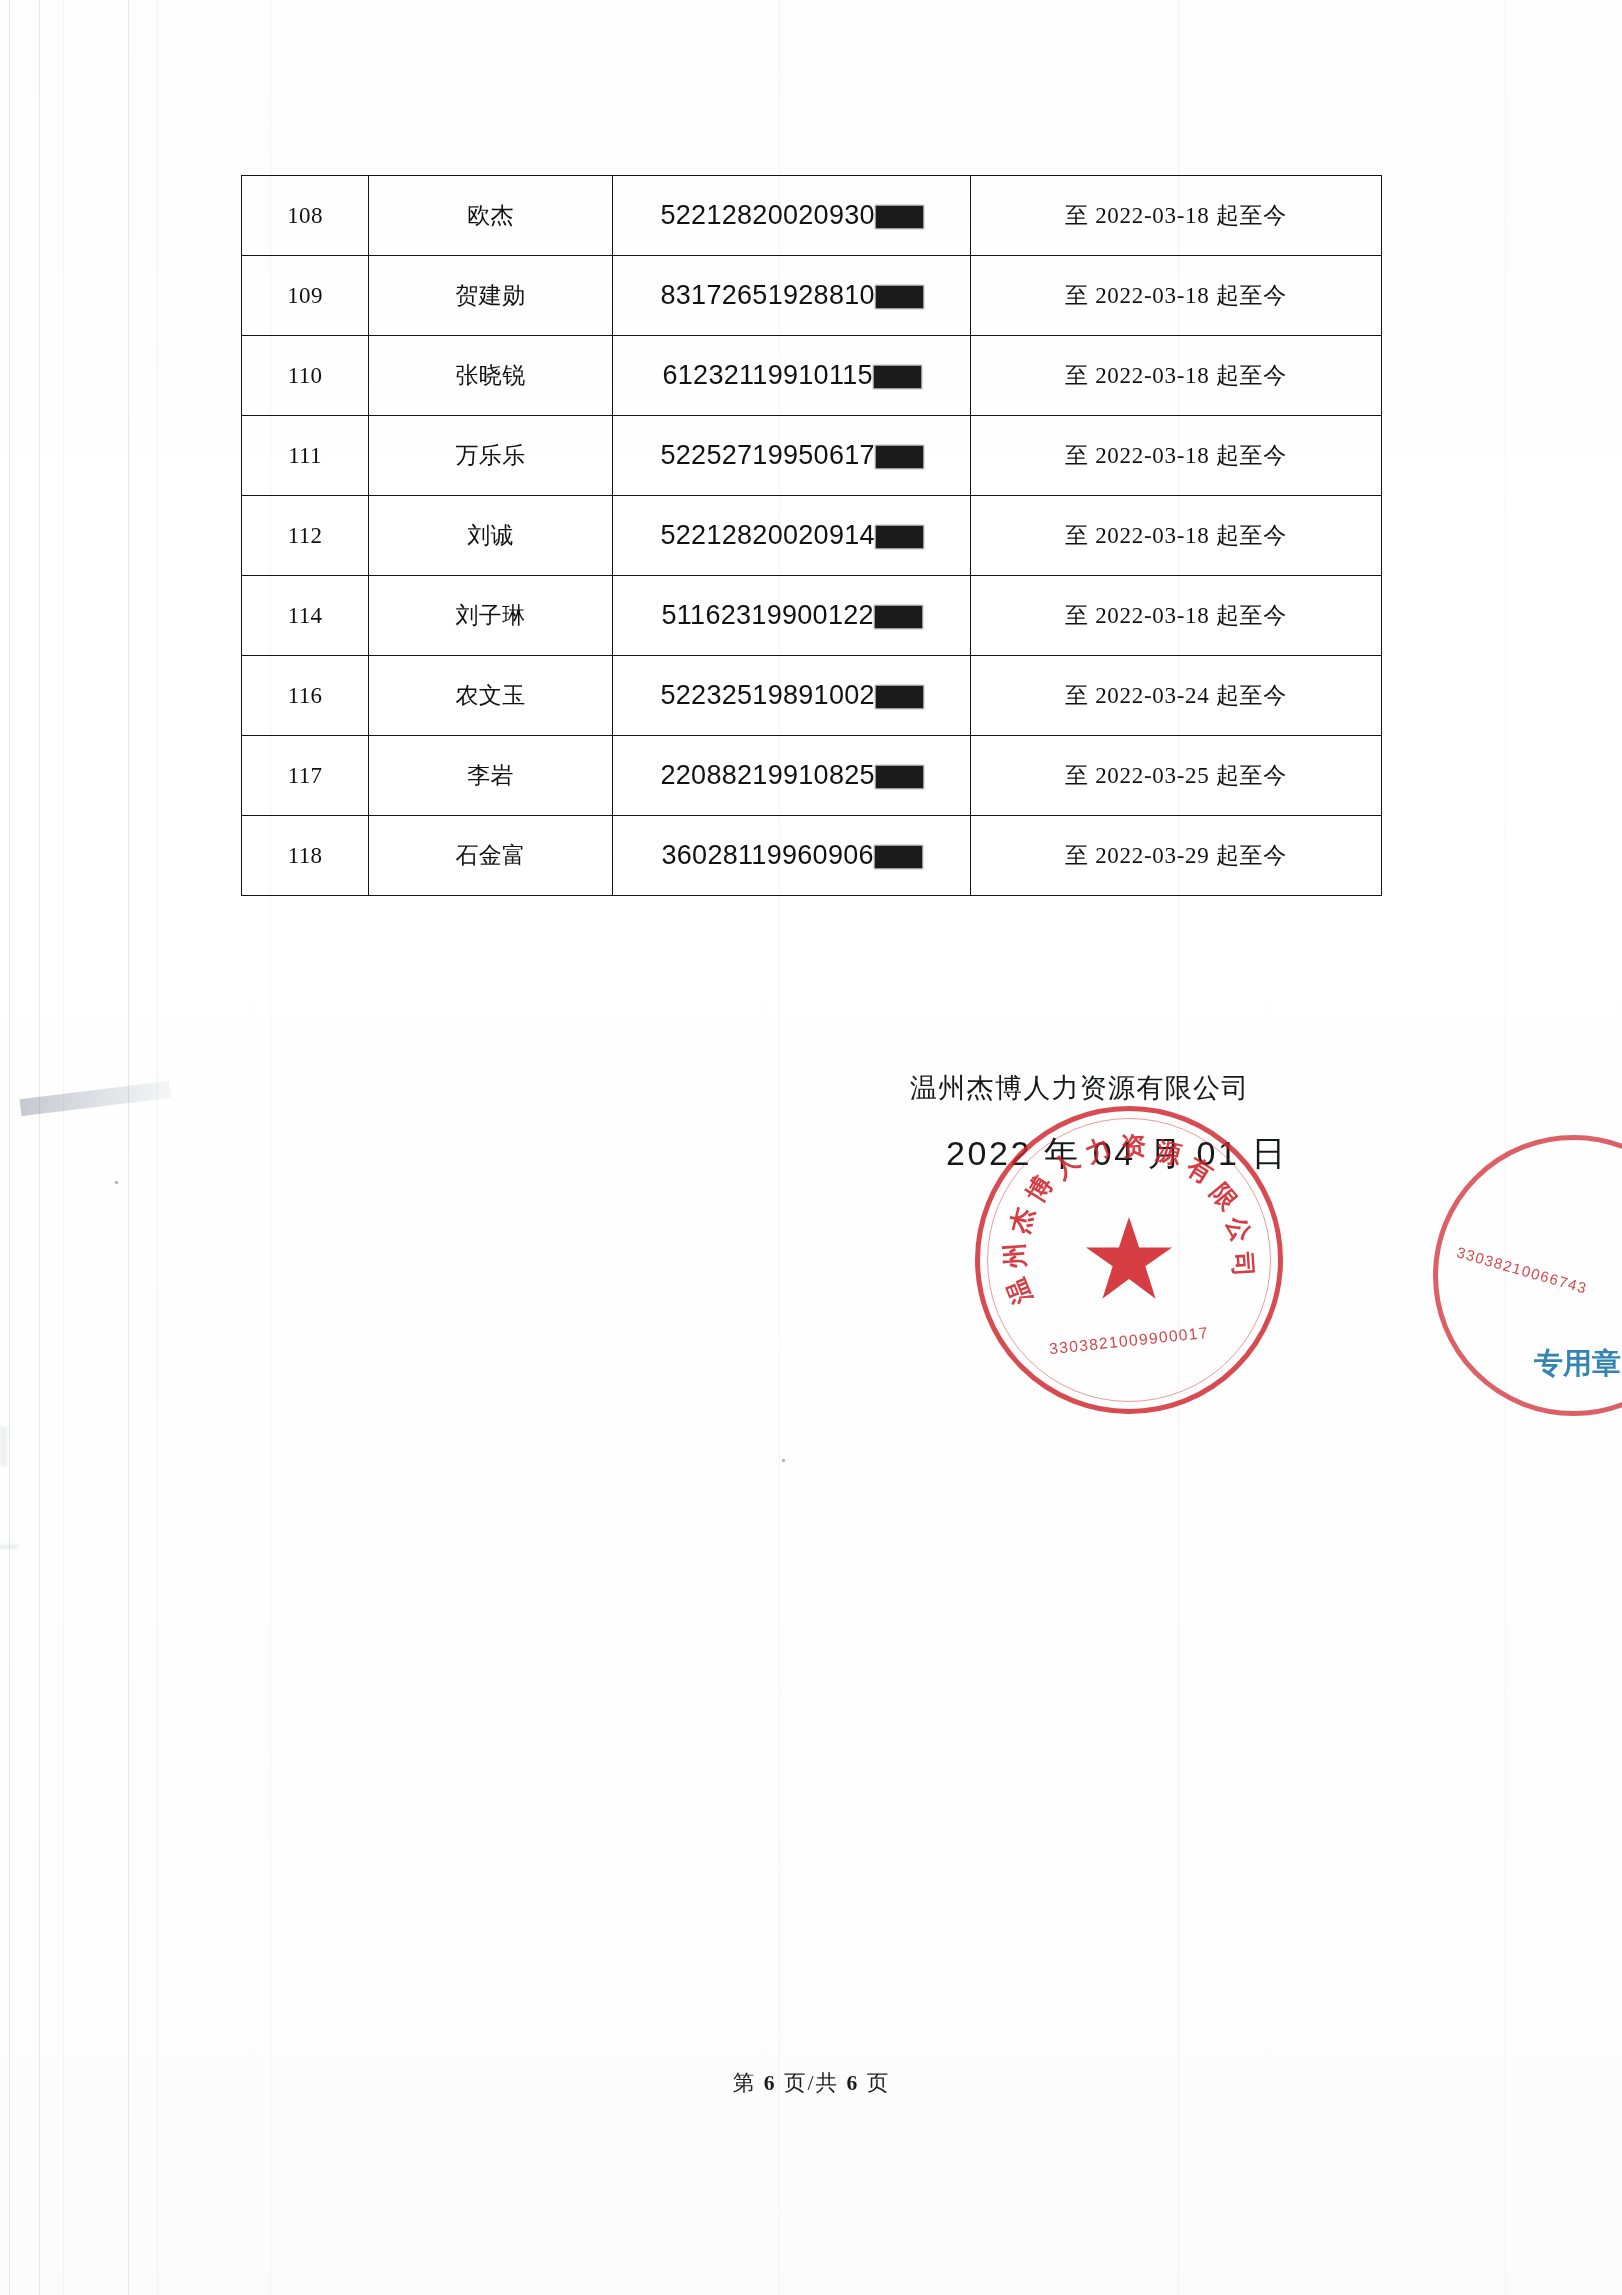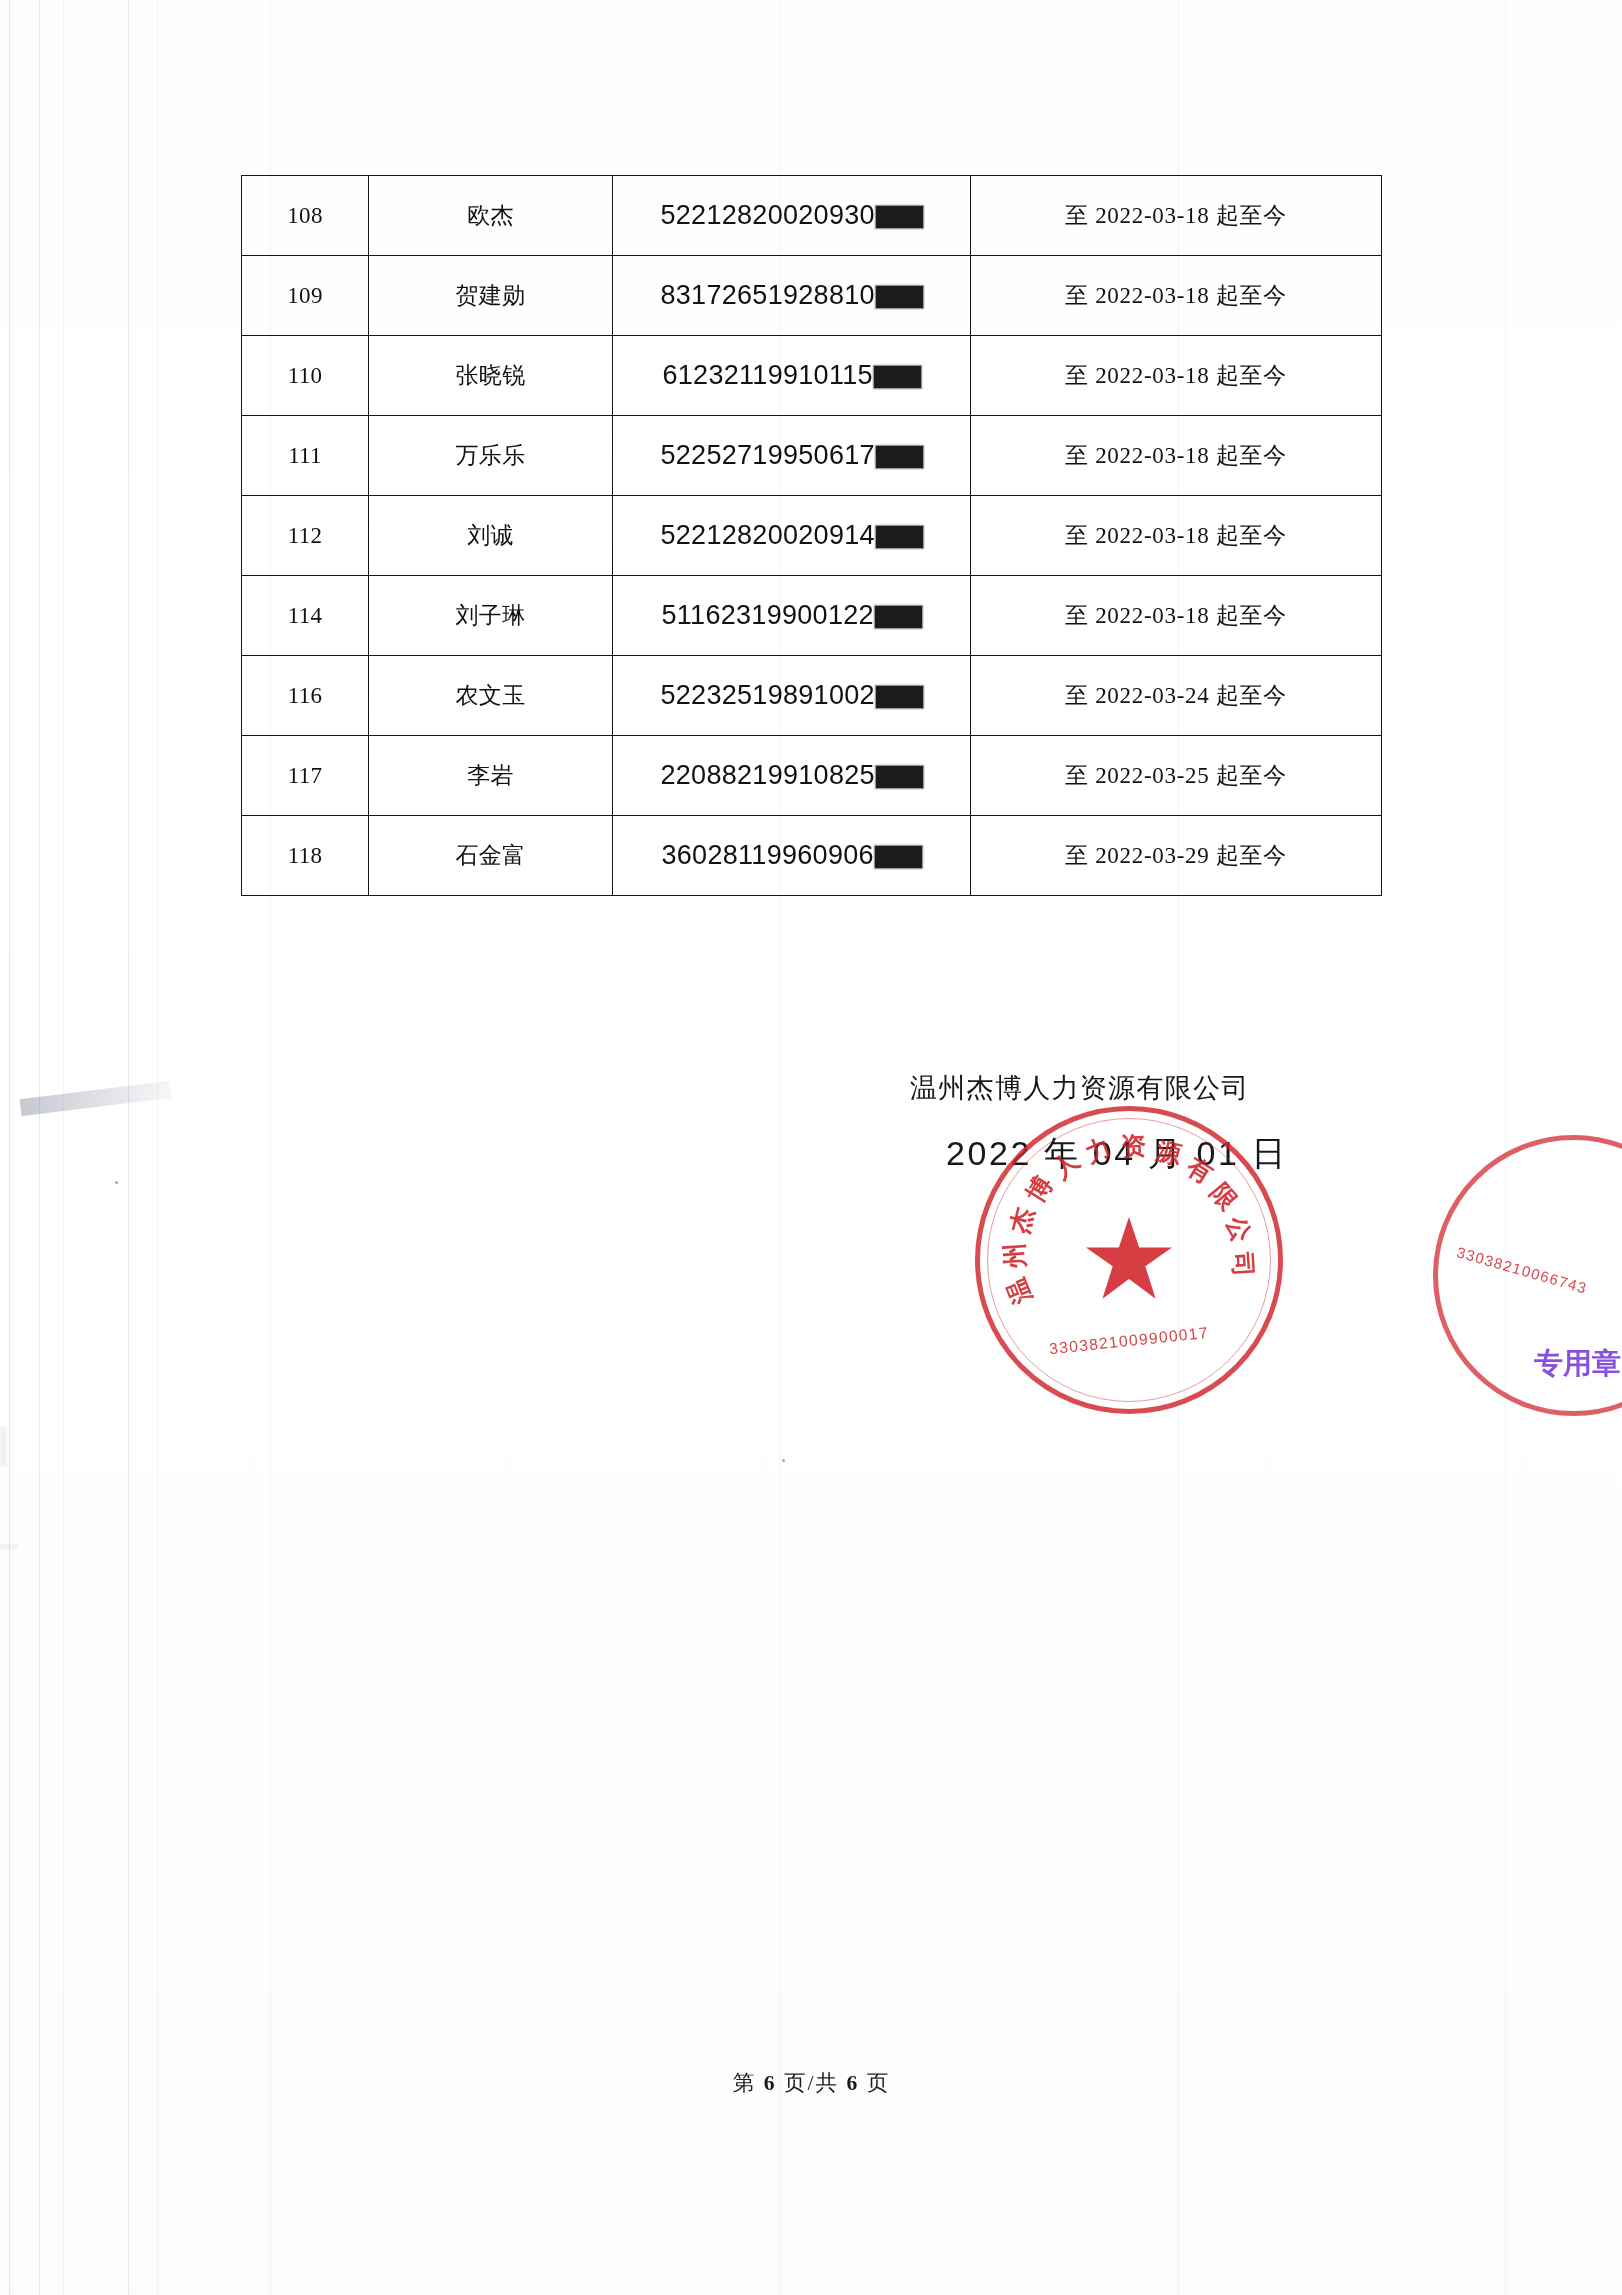--- a/index.html
+++ b/index.html
@@ -204,21 +204,21 @@
     font-size: 15px;
     font-family: "Liberation Sans", sans-serif;
     letter-spacing: 1.3px;
     transform-origin: 0 0;
     white-space: nowrap;
     opacity: 0.9;
   }
   .seal2 .cn {
     position: absolute;
     left: 50%; top: 50%;
-    color: #6d28d9;
+    color: #0369a1;
     font-size: 29px;
     font-weight: 700;
     font-family: "Liberation Sans", sans-serif;
     transform-origin: 0 0;
     white-space: nowrap;
     opacity: 0.88;
   }
 
   
   .footer {

